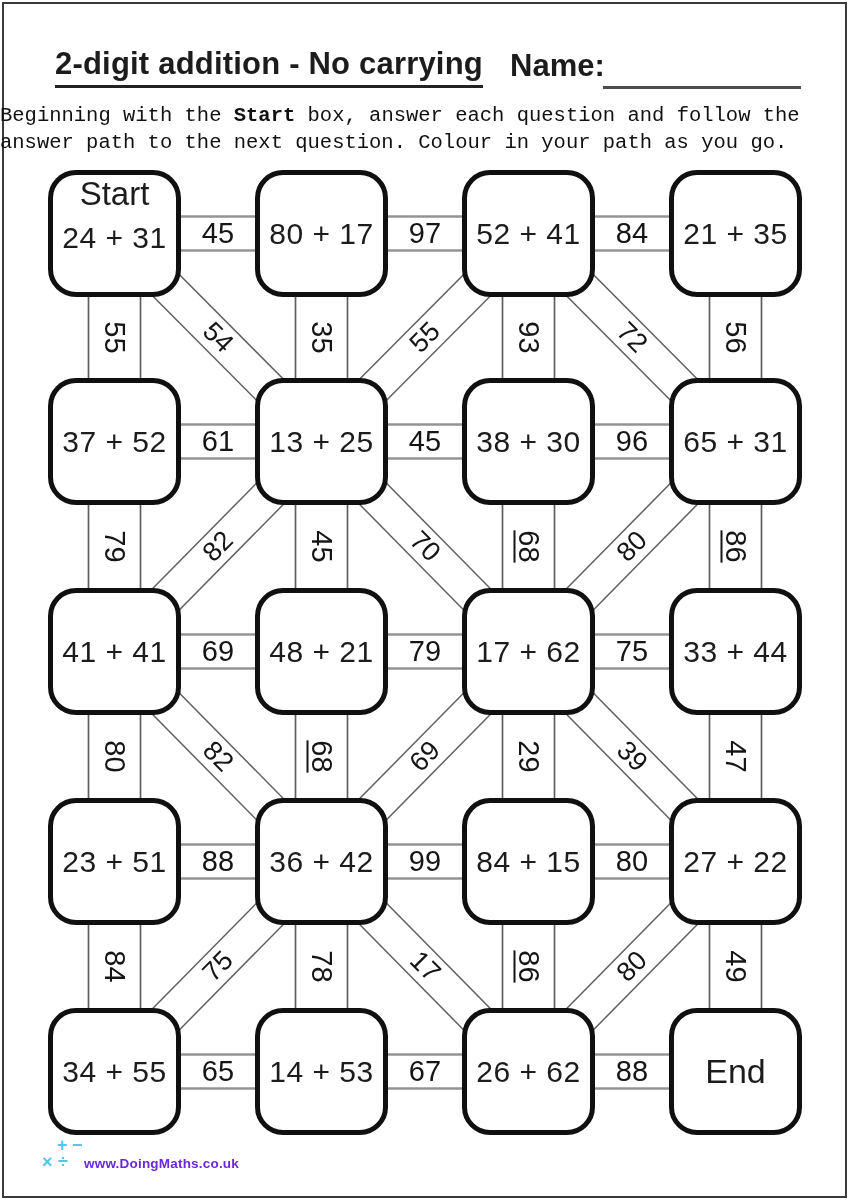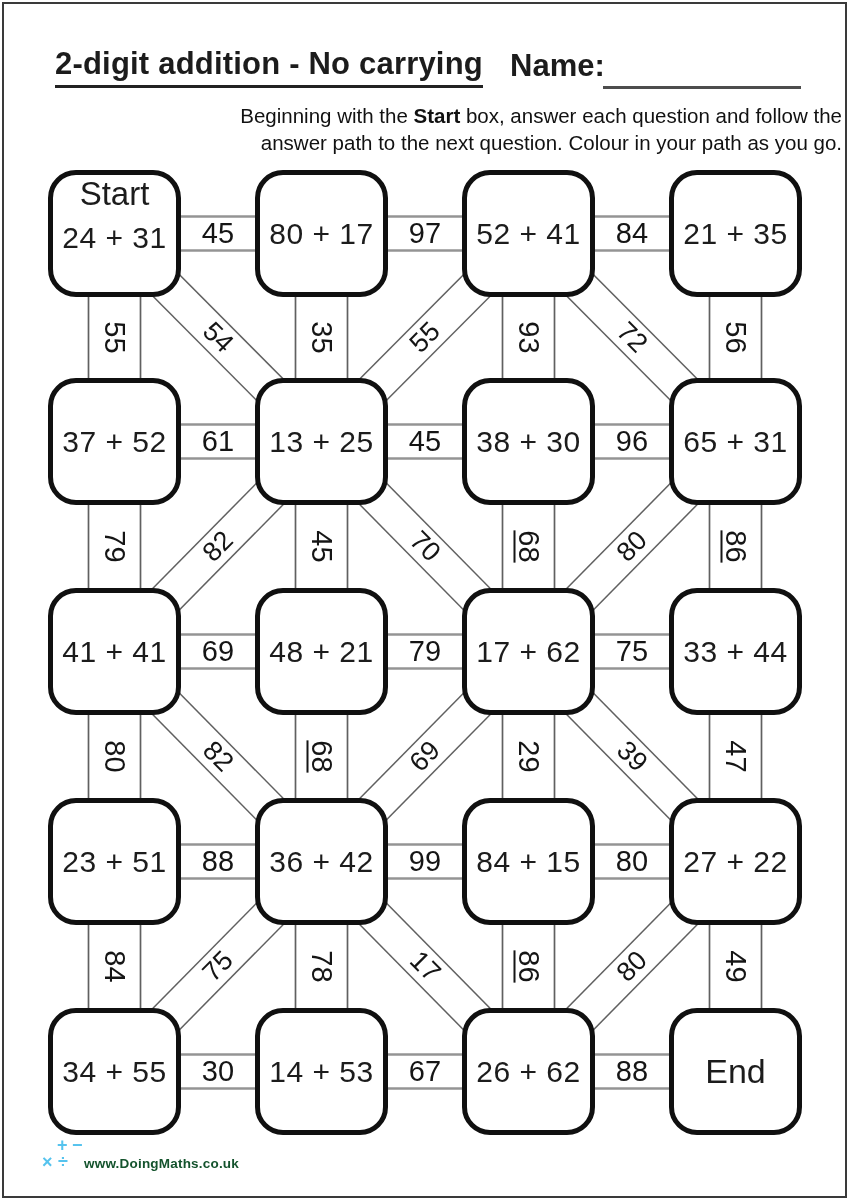--- a/index.html
+++ b/index.html
@@ -5,22 +5,22 @@
   html,body{margin:0;padding:0;background:#f5f5f5;}
   .sheet{position:relative;width:849px;height:1200px;background:#fff;overflow:hidden;
          font-family:"Liberation Sans","DejaVu Sans",sans-serif;color:#1c1c1c;}
   .frame{position:absolute;left:2px;top:2px;width:841px;height:1192px;border:2px solid #3a3a3a;}
 
   
   .title{position:absolute;left:55px;top:46px;font-size:31px;font-weight:bold;
          border-bottom:3px solid #222;padding-bottom:3px;letter-spacing:.2px;}
   .name-label{position:absolute;left:510px;top:48px;font-size:31px;font-weight:bold;}
   .name-line{position:absolute;left:603px;top:86px;width:198px;height:3px;background:#4d4d4d;}
-  .instructions{position:absolute;left:0;top:102px;width:842px;text-align:right;
-                font-size:20.5px;line-height:1.32;color:#111;}
+  .instructions{position:absolute;left:0;top:102px;width:842px;text-align:left;
+                font-size:20.5px;line-height:1.32;color:#111;font-family:Liberation Mono, monospace;}
   .instructions b{font-weight:bold;}
 
   
   .maze-svg{position:absolute;left:0;top:0;width:849px;height:1200px;z-index:0;}
   .maze-svg line.h{stroke:#949494;stroke-width:2.6;}
   .maze-svg line.v{stroke:#606060;stroke-width:1.7;}
   .maze-svg line.d{stroke:#606060;stroke-width:1.5;}
 
   .box{position:absolute;width:133px;height:127px;background:#fff;border:5px solid #101010;
        border-radius:28px;box-sizing:border-box;z-index:1;
@@ -34,21 +34,21 @@
   .clabel{position:absolute;width:74px;height:43px;line-height:43px;text-align:center;
           font-size:29px;z-index:2;color:#151515;}
   .rot90{transform:rotate(90deg);}
   .rot45{transform:rotate(45deg);font-size:27px;}
   .rotm45{transform:rotate(-45deg);font-size:27px;}
   .u{text-decoration:underline;text-underline-offset:3px;text-decoration-thickness:1.5px;}
 
   
   .logo-sym{position:absolute;font-weight:bold;color:#55c3ee;font-size:18px;z-index:3;}
   .website{position:absolute;left:84px;top:1156px;font-size:13.5px;font-weight:bold;
-           color:#14532d;z-index:3;letter-spacing:.2px;}
+           color:#6d28d9;z-index:3;letter-spacing:.2px;}
 </style>
 </head>
 <body>
 
 <div class="sheet">
   <div class="frame"></div>
 
   <div class="title">2-digit addition - No carrying</div>
   <div class="name-label">Name:</div>
   <div class="name-line"></div>
@@ -218,21 +218,21 @@
   <div class="clabel" style="left:595px;top:212px">84</div>
   <div class="clabel" style="left:181px;top:420px">61</div>
   <div class="clabel" style="left:388px;top:420px">45</div>
   <div class="clabel" style="left:595px;top:420px">96</div>
   <div class="clabel" style="left:181px;top:630px">69</div>
   <div class="clabel" style="left:388px;top:630px">79</div>
   <div class="clabel" style="left:595px;top:630px">75</div>
   <div class="clabel" style="left:181px;top:840px">88</div>
   <div class="clabel" style="left:388px;top:840px">99</div>
   <div class="clabel" style="left:595px;top:840px">80</div>
-  <div class="clabel" style="left:181px;top:1050px">30</div>
+  <div class="clabel" style="left:181px;top:1050px">65</div>
   <div class="clabel" style="left:388px;top:1050px">67</div>
   <div class="clabel" style="left:595px;top:1050px">88</div>
 
   <div class="clabel rot90" style="left:77px;top:316px">55</div>
   <div class="clabel rot90" style="left:284px;top:316px">35</div>
   <div class="clabel rot90" style="left:491px;top:316px">93</div>
   <div class="clabel rot90" style="left:698px;top:316px">56</div>
   <div class="clabel rot90" style="left:77px;top:525px">79</div>
   <div class="clabel rot90" style="left:284px;top:525px">45</div>
   <div class="clabel rot90 u" style="left:491px;top:525px">68</div>

